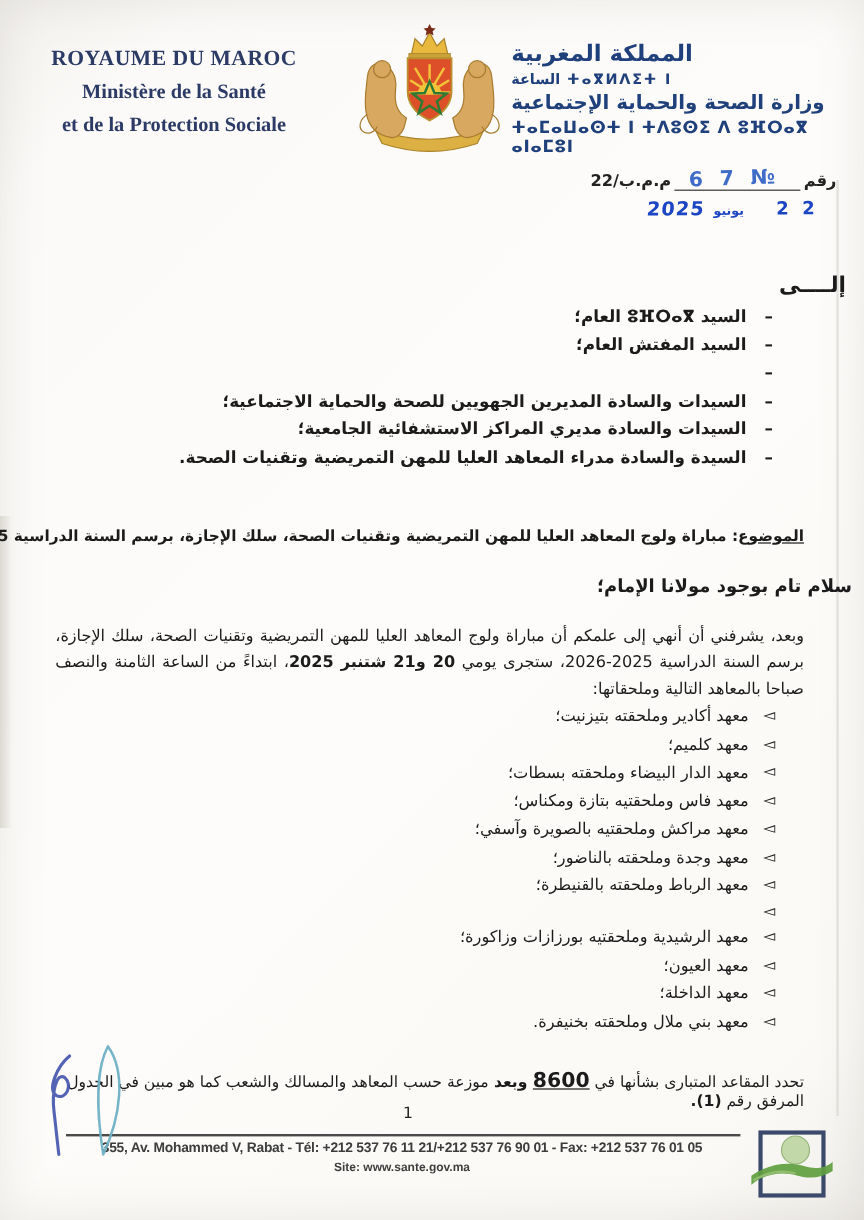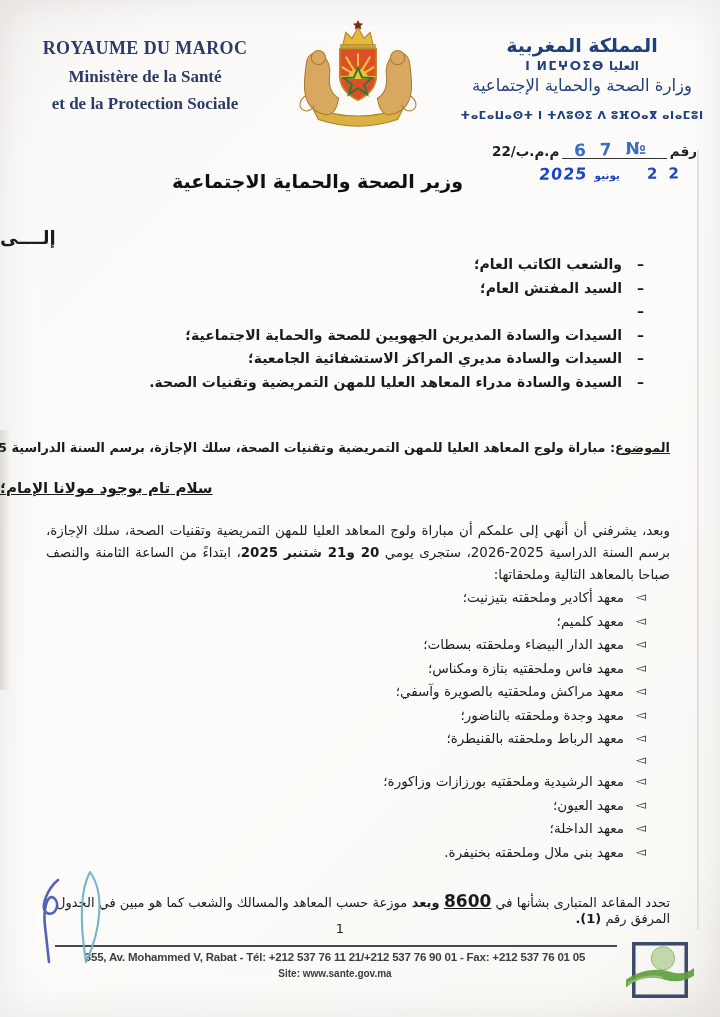--- a/index.html
+++ b/index.html
@@ -14,53 +14,53 @@
   .scan-line{ position:absolute; right:21px; top:150px; width:2px; height:780px; background:#d7d4cf; opacity:.65;}
   .scan-smudge{ position:absolute; left:0; top:430px; width:10px; height:260px; background:linear-gradient(90deg,#dcd9d3,transparent);}
 
   
   .hdr-fr{ position:absolute; left:26px; top:38px; width:238px; text-align:center;
     font-family:"Liberation Serif", serif; font-weight:bold; color:#2c3a66; }
   .hdr-fr .l1{ font-size:18px; letter-spacing:.4px; margin-bottom:8px;}
   .hdr-fr .l2{ font-size:17px; margin-bottom:7px;}
   .hdr-fr .l3{ font-size:17px;}
   .coa{ position:absolute; left:292px; top:20px; width:132px; height:120px;}
-  .hdr-ar{ position:absolute; right:4px; top:34px; width:268px; text-align:center; color:#20407c;}
+  .hdr-ar{ position:absolute; right:26px; top:34px; width:268px; text-align:left; color:#20407c;}
   .hdr-ar .k{ font-size:19px; font-weight:bold; margin-bottom:3px;}
   .hdr-ar .t1{ font-size:12px; font-weight:bold; letter-spacing:1.5px; margin-bottom:3px;}
-  .hdr-ar .m{ font-size:16.5px; font-weight:normal; margin-bottom:14px;}
-  .hdr-ar .t2{ font-size:11px; font-weight:bold; letter-spacing:.5px;}
+  .hdr-ar .m{ font-size:16.5px; font-weight:bold; margin-bottom:4px;}
+  .hdr-ar .t2{ font-size:14px; font-weight:bold; letter-spacing:.5px;}
 
   
   .ref-row{ position:absolute; right:23px; top:141px; width:205px; display:flex; align-items:flex-end;
     font-size:13.5px; font-weight:bold; color:#222; gap:3px;}
   .ref-line{ flex:1; border-bottom:1.5px solid #333; height:18px; position:relative;}
   .stamp-no{ position:absolute; left:12px; bottom:-1px; color:#3f6cc8; font-size:17px; font-weight:bold;
     letter-spacing:4px; transform:rotate(-2deg); white-space:nowrap;}
   .date-stamp{ position:absolute; right:38px; top:164px; display:flex; align-items:baseline; gap:7px;
     color:#1c45c4; font-weight:bold; transform:rotate(-.5deg);}
   .date-stamp .d{ font-size:15px; letter-spacing:3px;margin-left:20px;}
   .date-stamp .m{ font-size:10.5px;}
   .date-stamp .y{ font-size:16px; letter-spacing:1px; transform:skewX(-6deg); display:inline-block;}
 
   .title{ position:absolute; top:170px; left:0; right:85px; text-align:center;
     font-size:19px; font-weight:bold; color:#101010;}
-  .to{ position:absolute; top:227px; left:0; right:15px; text-align:left;
+  .to{ position:absolute; top:227px; left:0; right:15px; text-align:right;
     font-size:18px; font-weight:bold;}
 
   ul{ list-style:none; }
   .recipients{ position:absolute; top:256px; right:76px; }
   .recipients li{ display:flex; gap:15px; margin-bottom:7.5px; font-size:14px; font-weight:bold; line-height:16px;}
   .recipients .b{ font-weight:bold; }
 
   .subject{ position:absolute; top:440px; right:50px; left:40px; font-size:12.8px; font-weight:bold;
     white-space:nowrap; }
   .subject .subj-label{ text-decoration:underline; }
-  .salutation{ position:absolute; top:479px; left:0; right:10px; text-align:left;
-    font-size:15px; font-weight:bold;text-decoration:underline;}
+  .salutation{ position:absolute; top:479px; left:0; right:10px; text-align:right;
+    font-size:15px; font-weight:bold;}
 
   .bodypar{ position:absolute; top:520px; right:50px; left:46px; font-size:13.4px; line-height:22px;
     text-align:justify; }
   .bodypar b{ font-weight:bold; }
 
   .institutes{ position:absolute; top:590px; right:74px; }
   .institutes li{ display:flex; gap:12px; margin-bottom:9.5px; font-size:13.5px; line-height:14px; align-items:center;}
   .institutes .a{ display:inline-block; transform:scaleX(-1); font-size:13px; color:#222; line-height:10px;}
 
   .seats{ position:absolute; top:891px; right:50px; left:46px; font-size:13px; }
@@ -122,46 +122,45 @@
         <line x1="65" y1="56" x2="82" y2="56"></line>
       </g>
       <path d="M55,58 A10,10 0 0 1 75,58 Z" fill="#f2c23a"></path>
 
       <path d="M65,47 L69,56.5 L79,57 L71,63.5 L74,73 L65,67 L56,73 L59,63.5 L51,57 L61,56.5 Z" fill="none" stroke="#2c7a33" stroke-width="2"></path>
     </svg>
   </div>
 
   <div class="hdr-ar" dir="rtl">
     <div class="k">المملكة المغربية</div>
-    <div class="t1">العليا ⵏ ⵍⵎⵖⵔⵉⴱ</div>
+    <div class="t1">ⵜⴰⴳⵍⴷⵉⵜ ⵏ الساعة</div>
     <div class="m">وزارة الصحة والحماية الإجتماعية</div>
     <div class="t2">ⵜⴰⵎⴰⵡⴰⵙⵜ ⵏ ⵜⴷⵓⵙⵉ ⴷ ⵓⴼⵔⴰⴳ ⴰⵏⴰⵎⵓⵏ</div>
   </div>
 
   <div class="ref-row" dir="rtl">
     <span>رقم</span>
     <span class="ref-line">
       <span class="stamp-no">№ 7 6</span>
     </span>
     <span>م.م.ب/22</span>
   </div>
 
   <div class="date-stamp" dir="rtl">
     <span class="d">2 2</span>
     <span class="m">يونيو</span>
     <span class="y">2025</span>
   </div>
 
-  <h1 class="title" dir="rtl">وزير الصحة والحماية الاجتماعية</h1>
   <div class="to" dir="rtl">إلــــى</div>
 
   <ul class="recipients" dir="rtl">
     <li>
         <span class="b">–</span>
-        <span>والشعب الكاتب العام؛</span>
+        <span>السيد ⵓⴼⵔⴰⴳ العام؛</span>
       </li>
     <li>
         <span class="b">–</span>
         <span>السيد المفتش العام؛</span>
       </li>
     <li>
         <span class="b">–</span>
       </li>
     <li>
         <span class="b">–</span>

